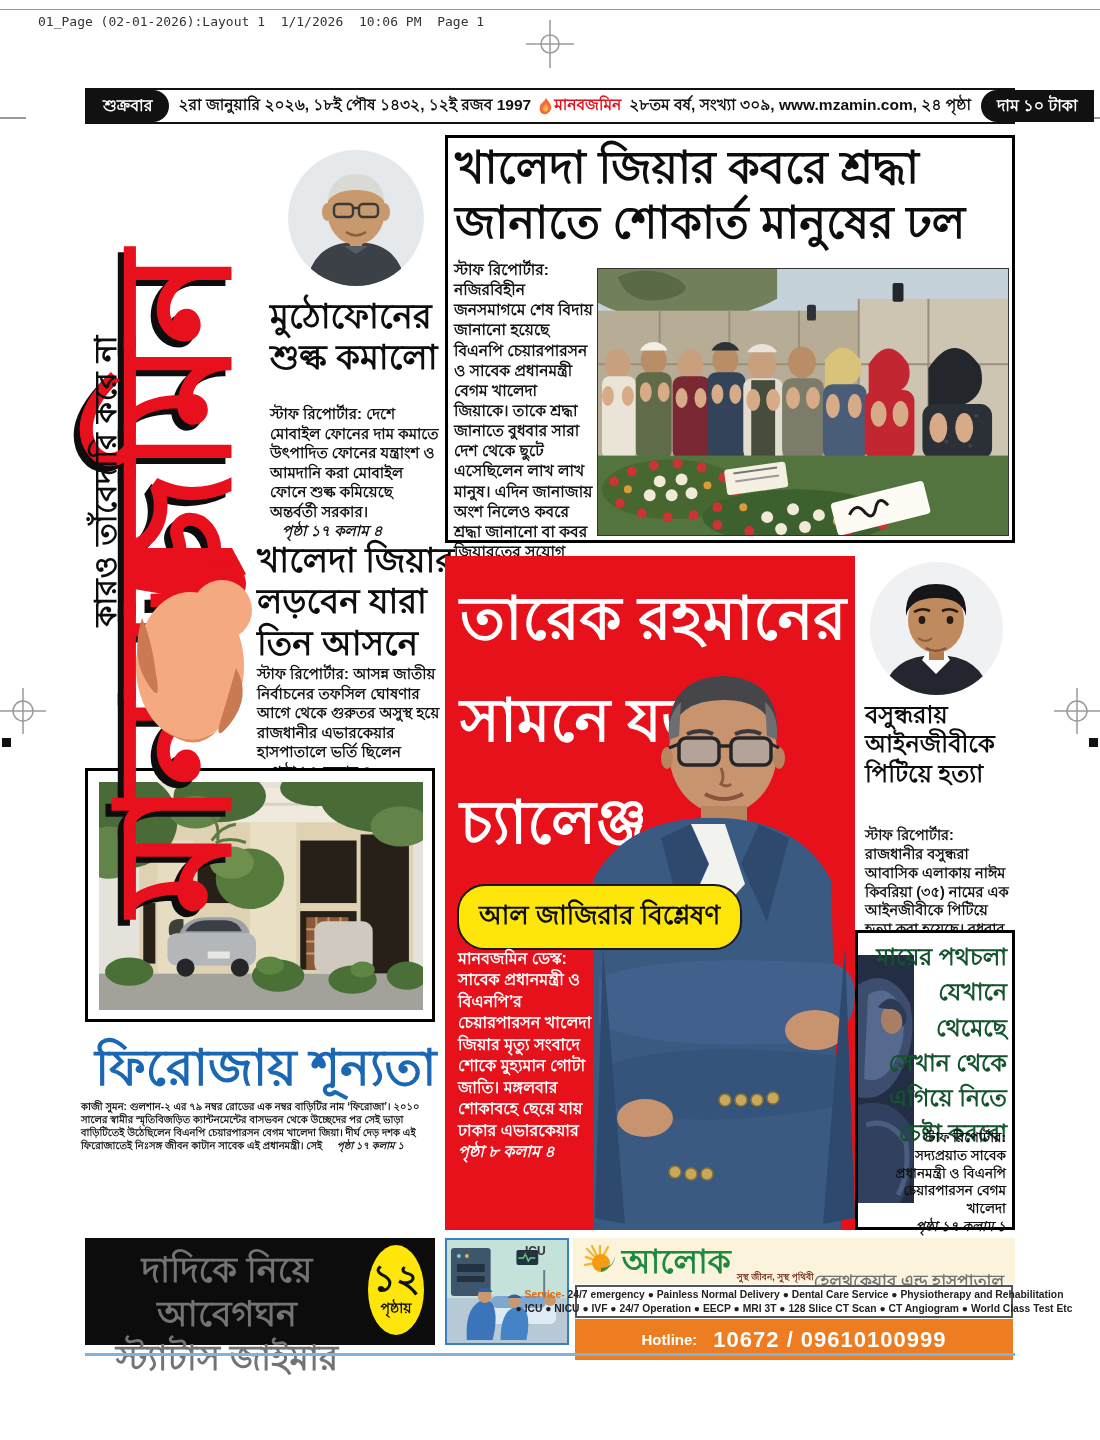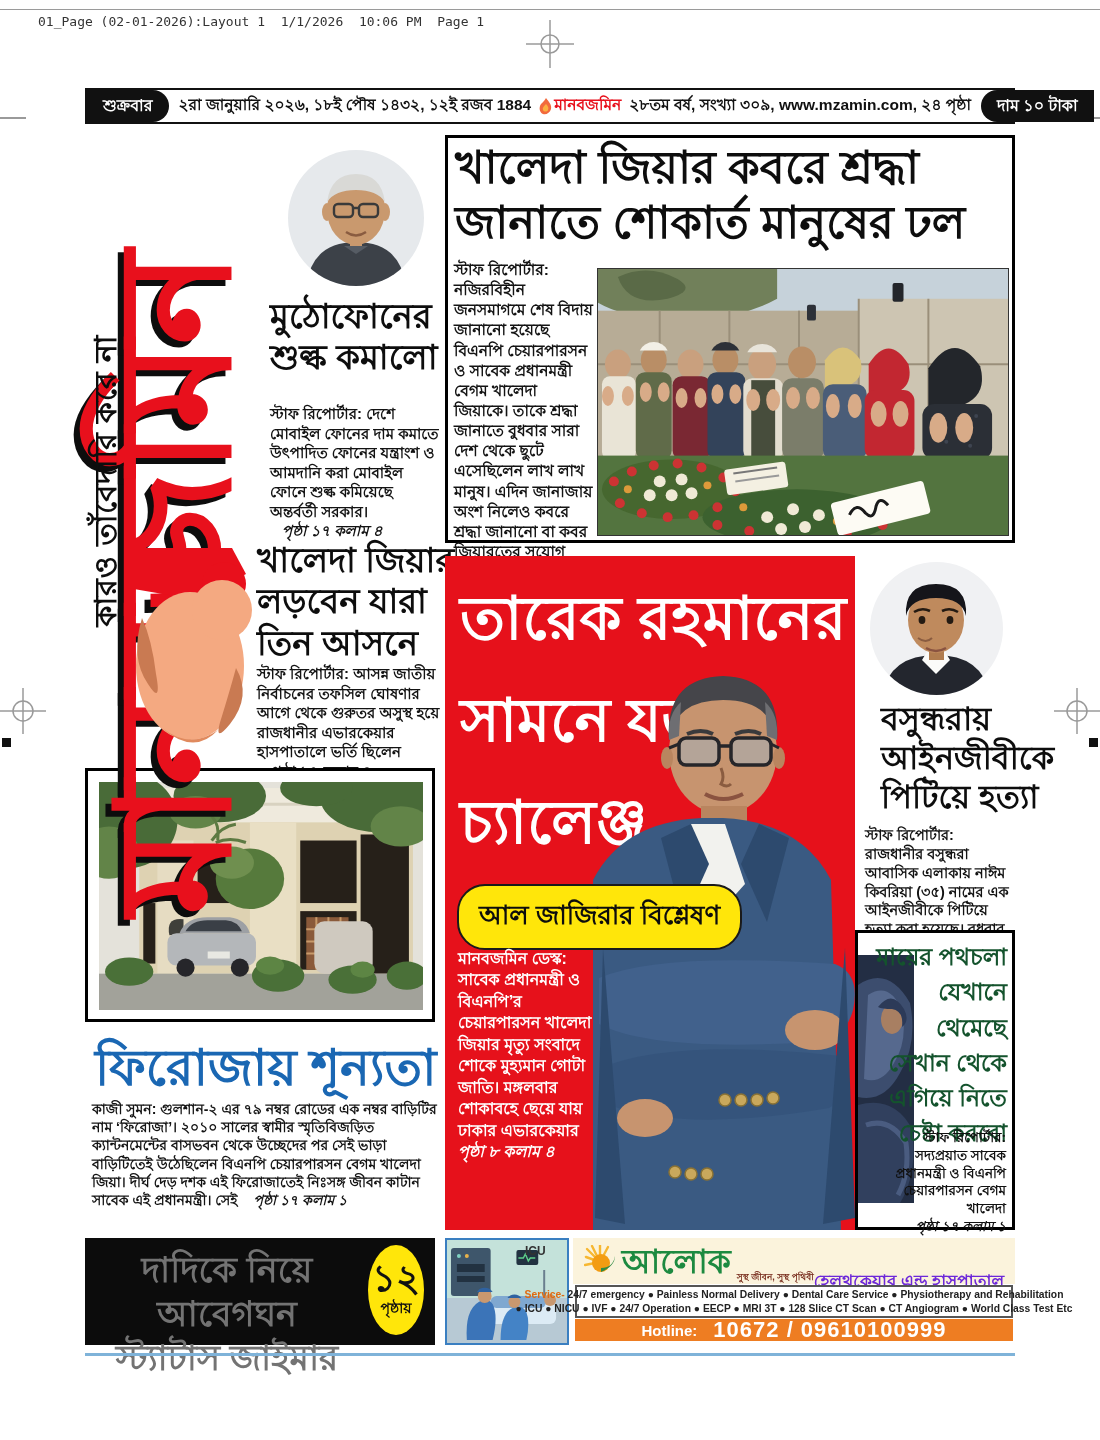--- a/index.html
+++ b/index.html
@@ -53,60 +53,60 @@
   .red-hl{left:460px;top:568px;font-size:60px;font-weight:800;color:#ffffff;line-height:1.7;z-index:2;}
   .red-hl div{white-space:nowrap;}
   .yellow-tag{left:457px;top:884px;background:#ffe60a;border:2px solid #1a1a1a;border-radius:28px;
       padding:9px 20px;font-size:26px;font-weight:800;color:#0d0d0d;white-space:nowrap;z-index:4;}
   .red-body{left:458px;top:948px;width:150px;color:#fff;font-size:16px;line-height:1.34;
       font-weight:600;z-index:4;}
   .red-body .jump{padding-left:0;}
   .tarique{left:583px;top:648px;width:285px;height:582px;z-index:3;}
   
   .lawyer-photo{left:870px;top:562px;width:133px;height:133px;}
-  .lawyer-hl{left:865px;top:700px;width:150px;font-size:32px;margin-left:16px;}
+  .lawyer-hl{left:865px;top:700px;width:150px;font-size:24px;}
   .lawyer-body{left:865px;top:826px;width:150px;font-size:14.5px;}
   
   .mother-box{left:855px;top:930px;width:160px;height:300px;border:3px solid #000;background:#fff;
       box-sizing:border-box;z-index:2;}
   .khaleda{left:0px;top:22px;width:56px;height:248px;}
   .mother-hl{right:5px;left:6px;top:7px;font-size:23.5px;text-align:right;line-height:1.5;position:absolute;
       font-weight:800;color:#14532d;}
   .mother-body{position:absolute;left:28px;right:6px;top:196px;font-size:13.5px;line-height:1.32;
       font-weight:600;text-align:right;}
   .mother-body .jump{padding-left:6px;}
   
   .building-box{left:85px;top:768px;width:350px;height:254px;border:3px solid #000;background:#fff;
       box-sizing:border-box;padding:11px;}
   .firoza-hl{left:95px;top:1030px;width:340px;font-size:50px;font-weight:800;color:#1a67b3;white-space:nowrap;}
-  .firoza-body{left:92px;top:1100px;width:348px;font-size:14px;}
+  .firoza-body{left:81px;top:1100px;width:348px;font-size:10px;}
   
   .status-box{left:85px;top:1238px;width:350px;height:107px;background:#0c0c0c;}
   .status-lines{position:absolute;left:6px;top:10px;width:272px;text-align:center;color:#737373;
       font-size:35px;font-weight:800;line-height:1.25;}
   .status-badge{position:absolute;left:283px;top:7px;width:56px;height:90px;border-radius:50%;
       background:#ffe60a;display:flex;flex-direction:column;align-items:center;justify-content:center;}
   .status-badge .num{font-size:37px;font-weight:800;color:#111;line-height:1;}
   .status-badge .lbl{font-size:14px;font-weight:800;color:#111;}
   
   .ad-box{left:445px;top:1238px;width:570px;height:107px;background:#fff;padding-left:48px;}
   .ad-icu{position:absolute;left:0;top:0;width:124px;height:107px;border:2px solid #3a7fc1;box-sizing:border-box;}
   .ad-icu-label{position:absolute;left:78px;top:4px;font-size:12px;font-weight:800;color:#333;}
   .ad-right{position:absolute;left:128px;top:0;width:442px;height:107px;}
   .ad-logo-band{position:absolute;left:0;top:0;width:442px;height:46px;background:#fbf3dc;
       display:flex;align-items:center;justify-content:center;gap:6px;}
   .ad-brand{font-size:33px;font-weight:800;color:#1d8a40;line-height:1;}
   .ad-brand-col{display:flex;flex-direction:row;align-items:flex-start;line-height:1;margin-top:40px;}
   .ad-tagline{font-size:9px;font-weight:700;color:#7a3020;}
-  .ad-brand-suffix{font-size:17px;font-weight:800;color:#6d28d9;}
+  .ad-brand-suffix{font-size:17px;font-weight:800;color:#737373;}
   .ad-services{position:absolute;left:2px;top:47px;width:438px;height:33px;border:2px solid #555;
       box-sizing:border-box;background:#fff;display:flex;flex-direction:column;align-items:center;
       justify-content:center;font-size:10.3px;font-weight:700;color:#222;line-height:1.35;white-space:nowrap;}
   .ad-services .svc-label{color:#e06a10;}
-  .ad-hotline{position:absolute;left:2px;top:81px;width:438px;height:22px;background:#ee7d22;color:#fff;
+  .ad-hotline{position:absolute;left:2px;top:81px;width:438px;height:41px;background:#ee7d22;color:#fff;
       display:flex;align-items:center;justify-content:center;gap:16px;}
   .ad-hotline .lab{font-size:15px;font-weight:700;}
   .ad-hotline .num{font-size:22px;font-weight:800;letter-spacing:1px;}
   .bottom-blue{left:85px;top:1353px;width:930px;height:3px;background:#7fb3d9;}
   .circle-clip{border-radius:50%;overflow:hidden;}
   svg{display:block;}
 </style>
 </head>
 <body>
 
@@ -130,21 +130,21 @@
   </svg>
   <svg class="abs" style="left:1054px;top:688px;" width="46" height="46">
     <circle cx="23" cy="23" r="10" fill="none" stroke="#9a9a9a" stroke-width="1.5"></circle>
     <line x1="0" y1="23" x2="46" y2="23" stroke="#9a9a9a" stroke-width="1.5"></line>
     <line x1="23" y1="0" x2="23" y2="46" stroke="#9a9a9a" stroke-width="1.5"></line>
   </svg>
 
   <div class="abs datebar">
     <div class="pill pill-left">শুক্রবার</div>
     <div class="datebar-center">
-      <span>২রা জানুয়ারি ২০২৬, ১৮ই পৌষ ১৪৩২, ১২ই রজব 1884</span>
+      <span>২রা জানুয়ারি ২০২৬, ১৮ই পৌষ ১৪৩২, ১২ই রজব 1997</span>
       <span class="mini-logo">
         <svg width="13" height="17" viewBox="0 0 13 17">
           <path d="M7,0 C10,4 13,7 12,11 C11,15 7,17 4,16 C1,15 0,11 1,8 C2,5 5,4 7,0 Z" fill="#f26a3d"></path>
           <path d="M7,6 C9,8 10,10 9,12 C8,14 5,14 4,12 C3,10 5,8 7,6 Z" fill="#fbb040"></path>
         </svg>
         <span>মানবজমিন</span>
       </span>
       <span>২৮তম বর্ষ, সংখ্যা ৩০৯, www.mzamin.com, ২৪ পৃষ্ঠা</span>
     </div>
     <div class="pill pill-right">দাম ১০ টাকা</div>

